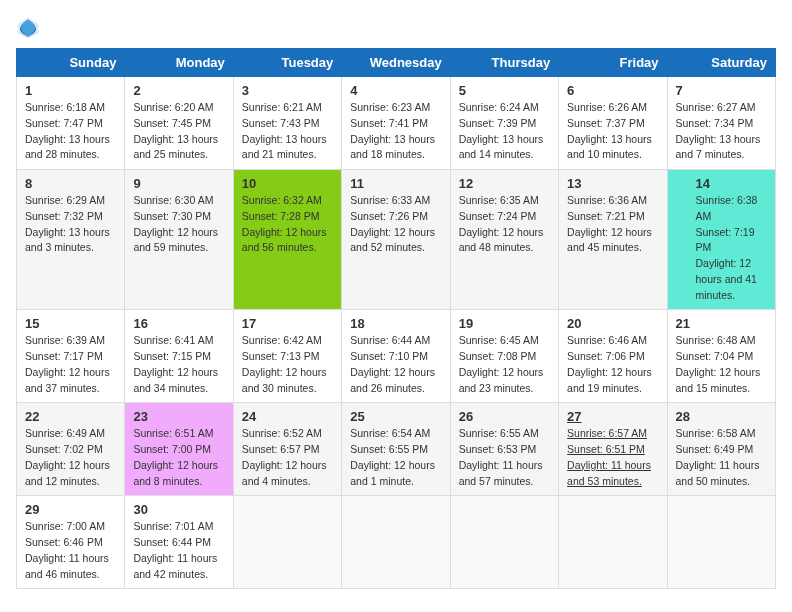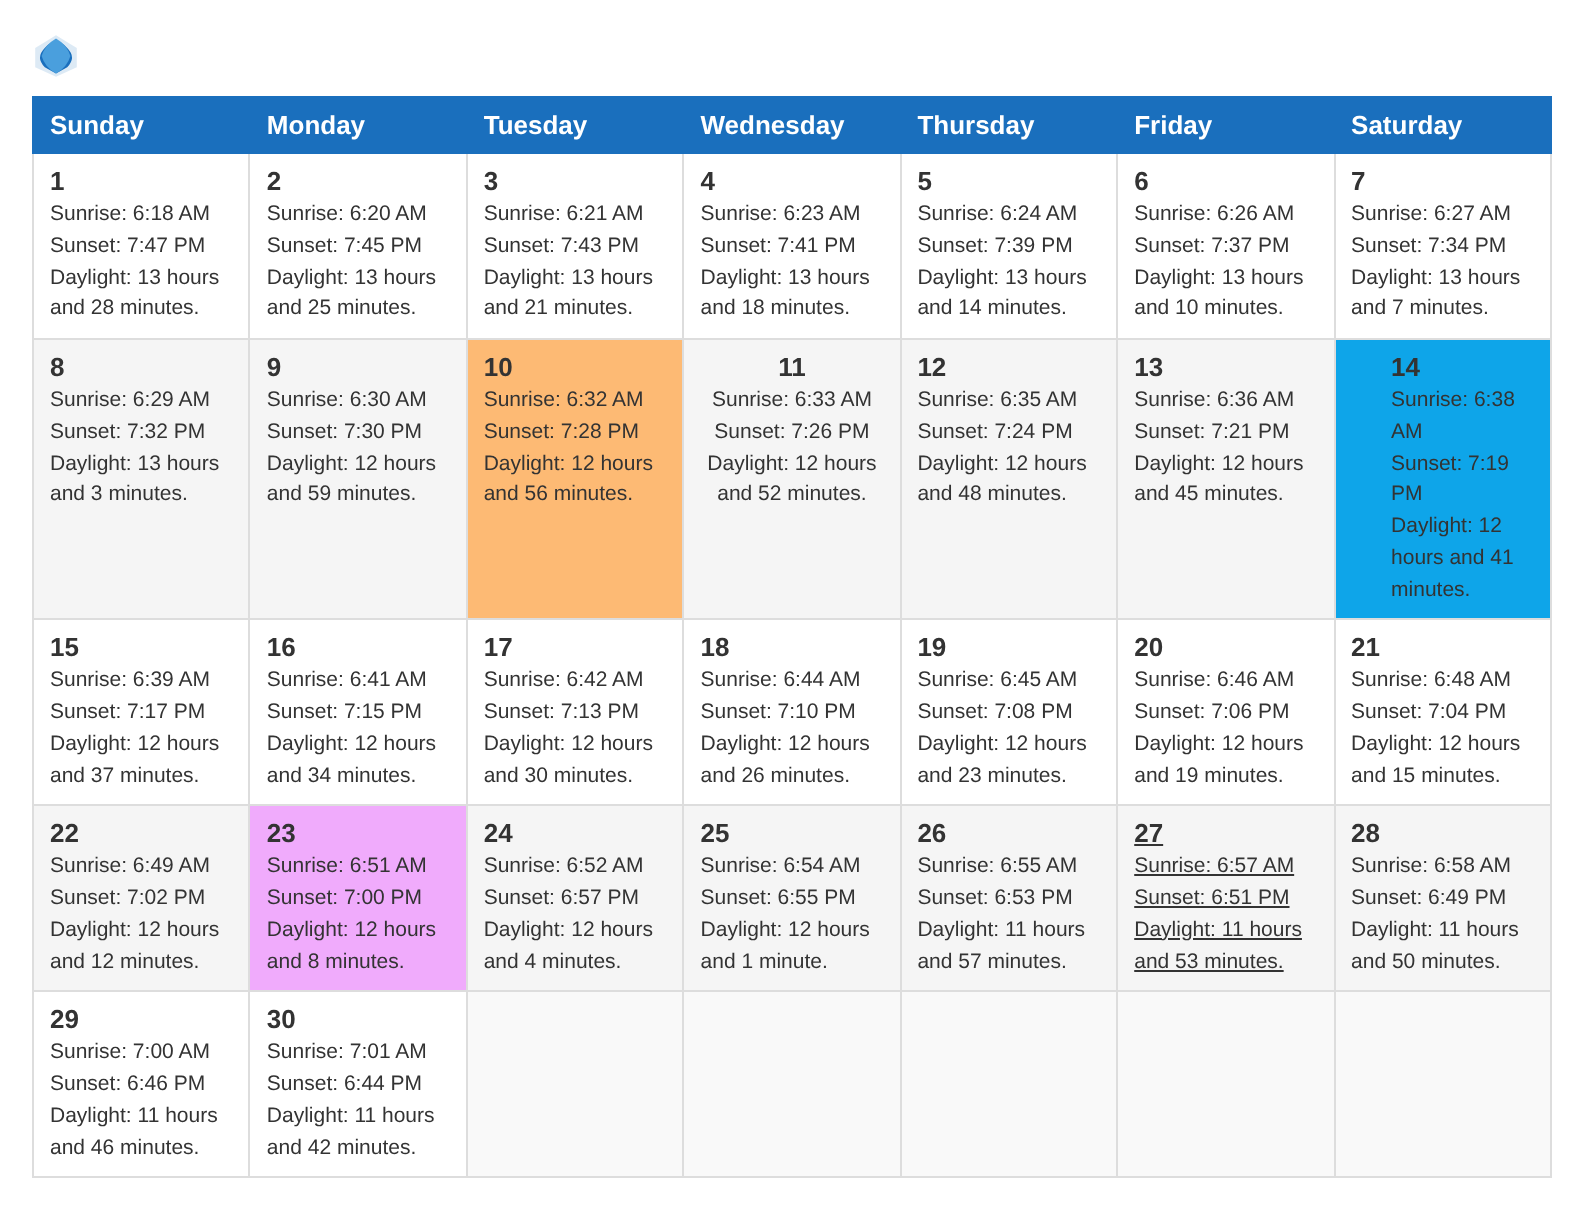--- a/index.html
+++ b/index.html
@@ -48,21 +48,21 @@
       color: #555;
     }
     .calendar-table {
       width: 100%;
       border-collapse: collapse;
       table-layout: fixed;
     }
     .calendar-table th {
       background-color: #1a6fbd;
       color: #fff;
-      text-align: left;
+      text-align: right;
       padding: 6px 8px;
       font-size: 13px;
       font-weight: bold;
       border: 1px solid #1a6fbd;
     }
     .calendar-table td {
       vertical-align: top;
       padding: 6px 8px;
       border: 1px solid #ddd;
       font-size: 10.5px;
@@ -152,37 +152,37 @@
       </tr>
       <tr>
         <td style="background: rgb(245, 245, 245);">
           <span class="day-number">8</span>
           <div class="day-content">Sunrise: 6:29 AM<br>Sunset: 7:32 PM<br>Daylight: 13 hours and 3 minutes.</div>
         </td>
         <td style="background: rgb(245, 245, 245);">
           <span class="day-number">9</span>
           <div class="day-content">Sunrise: 6:30 AM<br>Sunset: 7:30 PM<br>Daylight: 12 hours and 59 minutes.</div>
         </td>
-        <td style="background: #fdba74;">
+        <td style="background: #84cc16;">
           <span class="day-number">10</span>
           <div class="day-content">Sunrise: 6:32 AM<br>Sunset: 7:28 PM<br>Daylight: 12 hours and 56 minutes.</div>
         </td>
-        <td style="background: rgb(245, 245, 245); text-align: center;">
+        <td style="background: rgb(245, 245, 245);">
           <span class="day-number">11</span>
           <div class="day-content">Sunrise: 6:33 AM<br>Sunset: 7:26 PM<br>Daylight: 12 hours and 52 minutes.</div>
         </td>
         <td style="background: rgb(245, 245, 245); margin-left: 36px;">
           <span class="day-number">12</span>
           <div class="day-content">Sunrise: 6:35 AM<br>Sunset: 7:24 PM<br>Daylight: 12 hours and 48 minutes.</div>
         </td>
         <td style="background: rgb(245, 245, 245);">
           <span class="day-number">13</span>
           <div class="day-content">Sunrise: 6:36 AM<br>Sunset: 7:21 PM<br>Daylight: 12 hours and 45 minutes.</div>
         </td>
-        <td style="background: #0ea5e9; padding-left: 28px;">
+        <td style="background: #5eead4; padding-left: 28px;">
           <span class="day-number">14</span>
           <div class="day-content">Sunrise: 6:38 AM<br>Sunset: 7:19 PM<br>Daylight: 12 hours and 41 minutes.</div>
         </td>
       </tr>
       <tr>
         <td>
           <span class="day-number">15</span>
           <div class="day-content">Sunrise: 6:39 AM<br>Sunset: 7:17 PM<br>Daylight: 12 hours and 37 minutes.</div>
         </td>
         <td>

